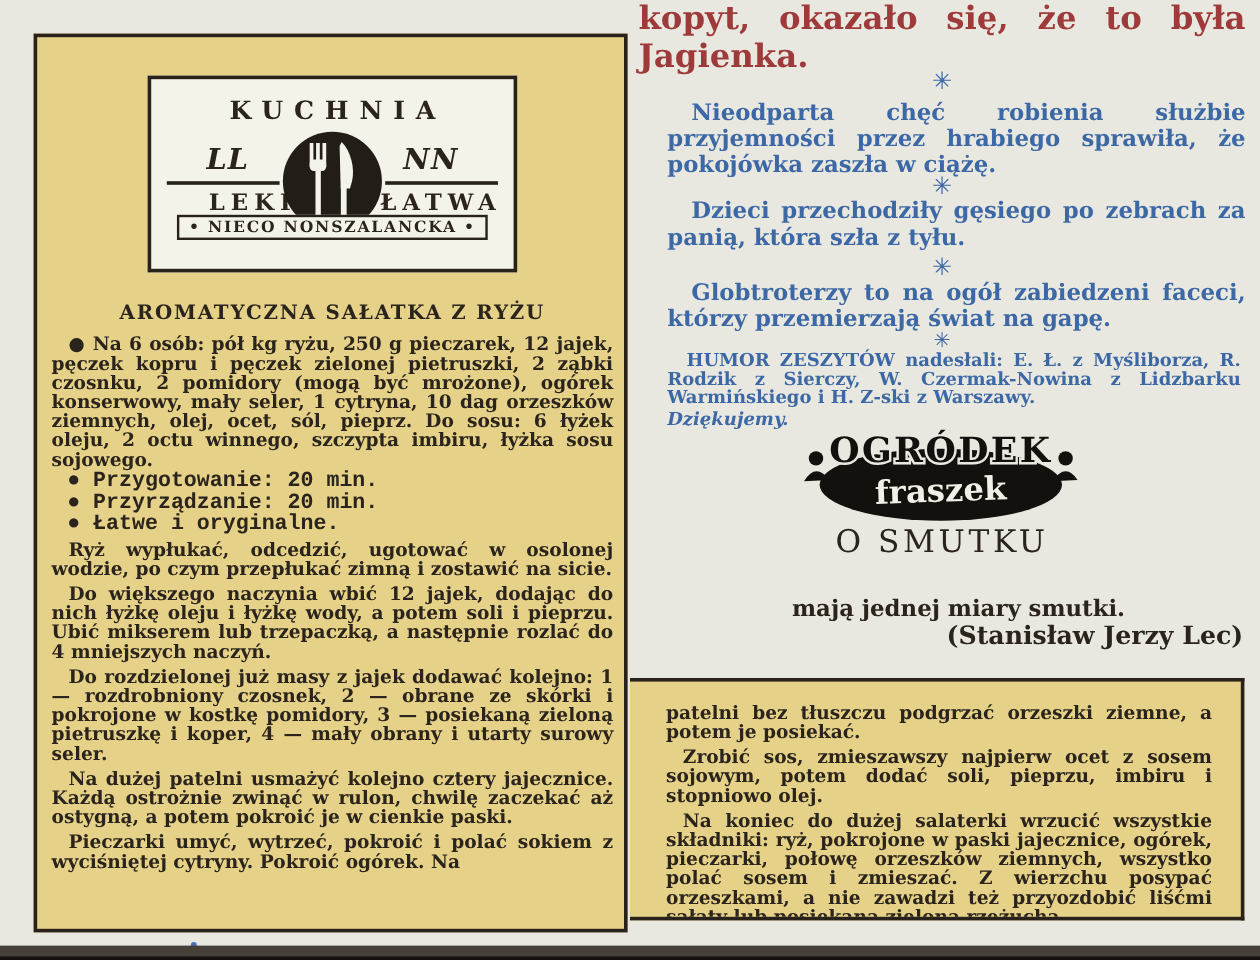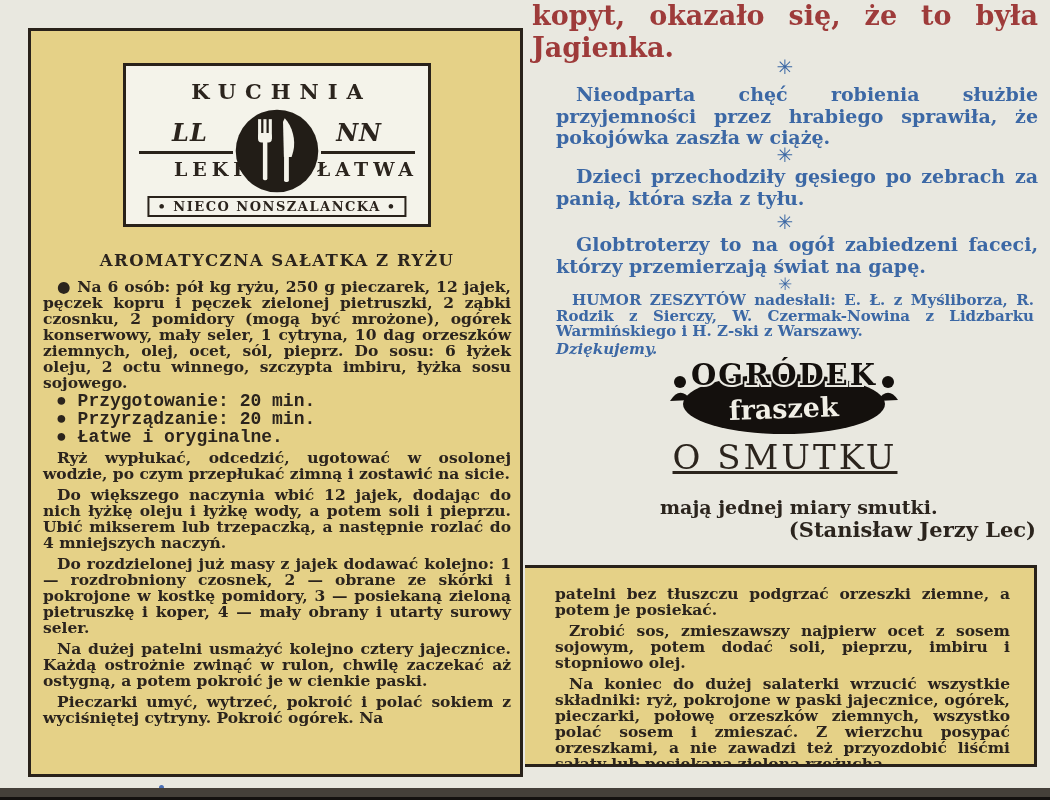--- a/index.html
+++ b/index.html
@@ -24,21 +24,21 @@
   .logo-mono{position:absolute; top:52px; font-size:24px; font-style:italic; letter-spacing:1px;}
   .logo-mono-left{left:46px}
   .logo-mono-right{right:46px}
   .logo-rule{position:absolute; top:85px; width:94px; height:3px; background:var(--frame,#29221a);}
   .logo-rule-left{left:13px}
   .logo-rule-right{right:13px}
   .logo-word{position:absolute; top:92px; font-size:19px; letter-spacing:5px;margin-left:33px;}
   .logo-word-left{left:15px}
   .logo-word-right{right:10px}
   .logo-subtitle{
-    position:absolute; bottom:7px; left:50%; transform:translateX(-50%);
+    position:absolute; bottom:24px; left:50%; transform:translateX(-50%);
     white-space:nowrap; font-size:13px; letter-spacing:1.5px;
     border:2px solid var(--frame,#29221a); padding:1px 8px; background:#f4f3ea;
   }
   .recipe-title{margin:24px 0 9px; text-align:center; font-size:16.5px; letter-spacing:1.5px;}
   .para{margin:5px 0 0; font-size:15.5px; line-height:16px; text-align:justify; text-indent:14px;}
   .para.no-indent{text-indent:0;}
   .bullet{margin:2px 0 0; font-size:18px; line-height:16px; padding-left:13px;font-family:Liberation Mono, monospace;}
   
   .right-col{position:absolute; left:532px; top:0; width:506px; height:562px;}
   .headline{
@@ -61,21 +61,21 @@
     position:absolute; top:293px; left:24px; width:478px; margin:0;
     font-size:15px; line-height:15.5px; color:var(--accent-blue,#3c68a5);
     text-align:justify; text-indent:16px;
   }
   .thanks{
     position:absolute; top:340px; left:24px; width:478px; margin:0;
     font-size:15px; color:var(--accent-blue,#3c68a5); font-style:italic;
   }
   .garden-logo{position:absolute; top:352px; left:136px; width:232px; height:86px;}
   .poem-title{position:absolute; top:437px; left:0; width:100%; margin:0; text-align:center;
-    font-size:34px; font-weight:normal; letter-spacing:3px;text-decoration:underline;}
+    font-size:26px; font-weight:normal; letter-spacing:3px;}
   .poem-line{position:absolute; left:128px; margin:0; font-size:19px; line-height:24px;}
   .poem-line.pl1{top:471px}.poem-line.pl2{top:495px}
   .poem-author{position:absolute; top:517px; right:2px; margin:0; font-size:21px;}
   
   .bottom-panel{
     position:absolute; left:525px; top:565px; width:512px; height:202px;
     background:var(--panel-yellow,#e6d288);
     border:3px solid var(--frame,#29221a); border-left:none; box-sizing:border-box;
     padding:13px 24px 0 30px; overflow:hidden;
   }

